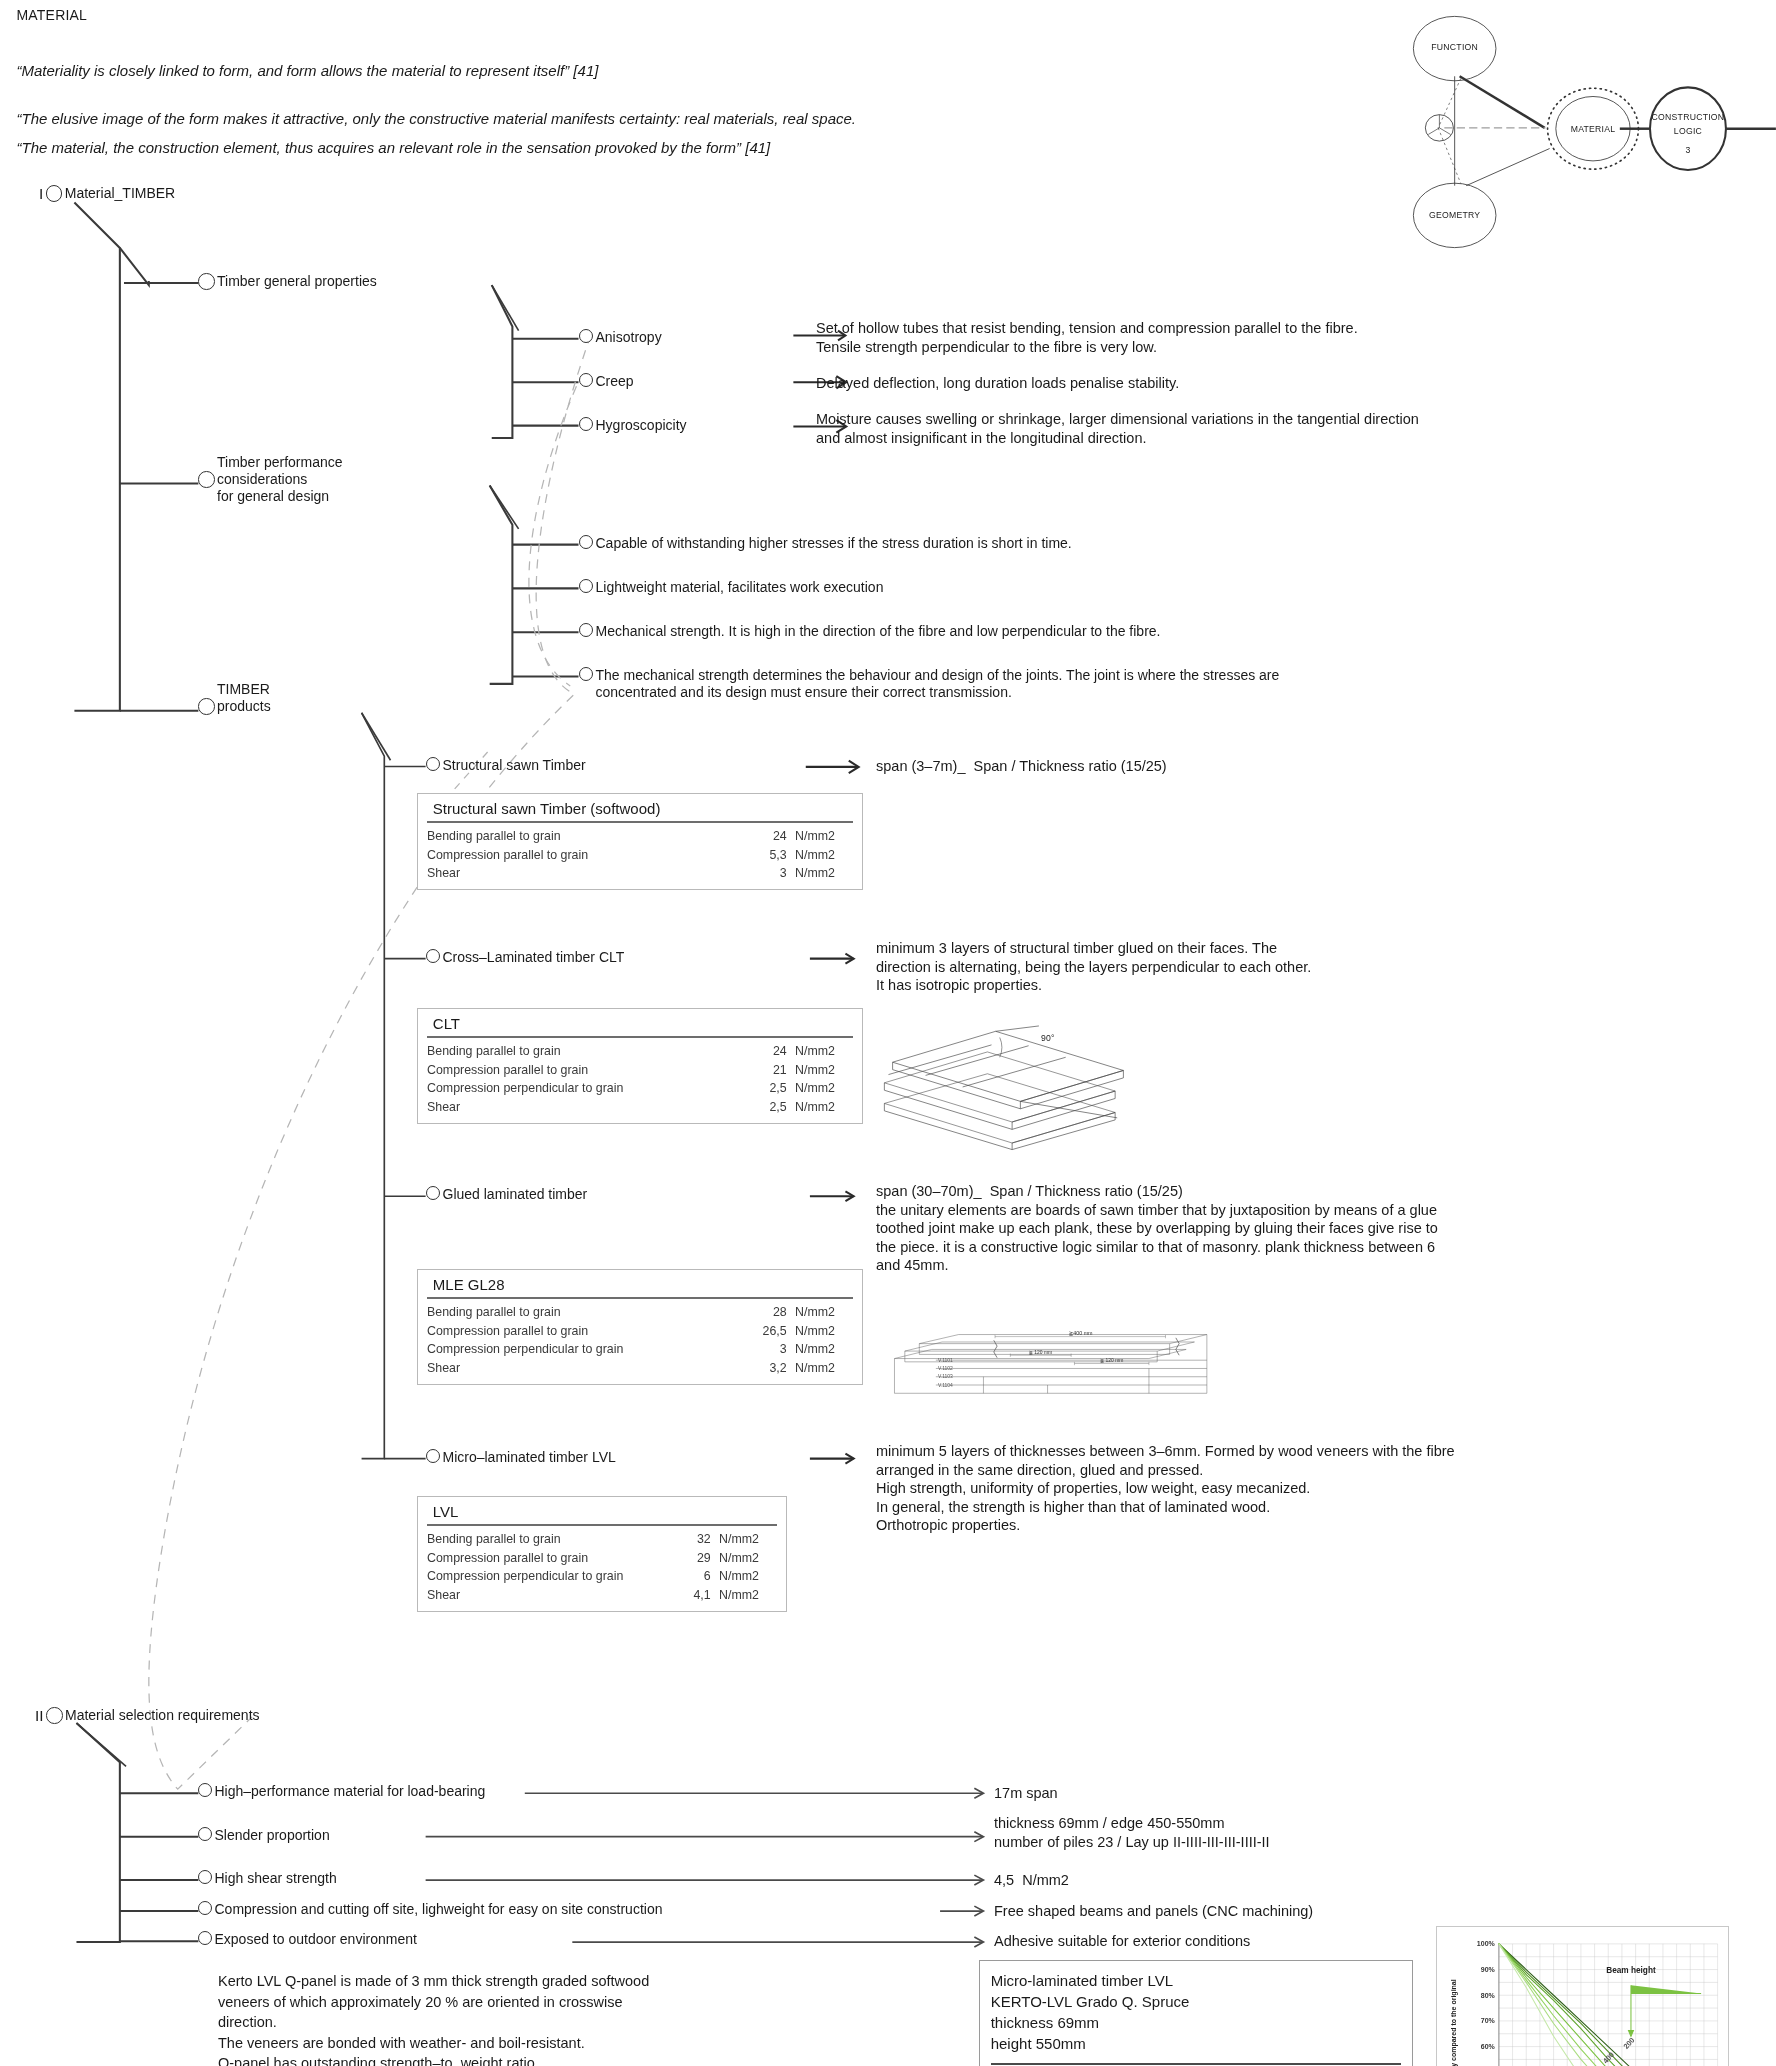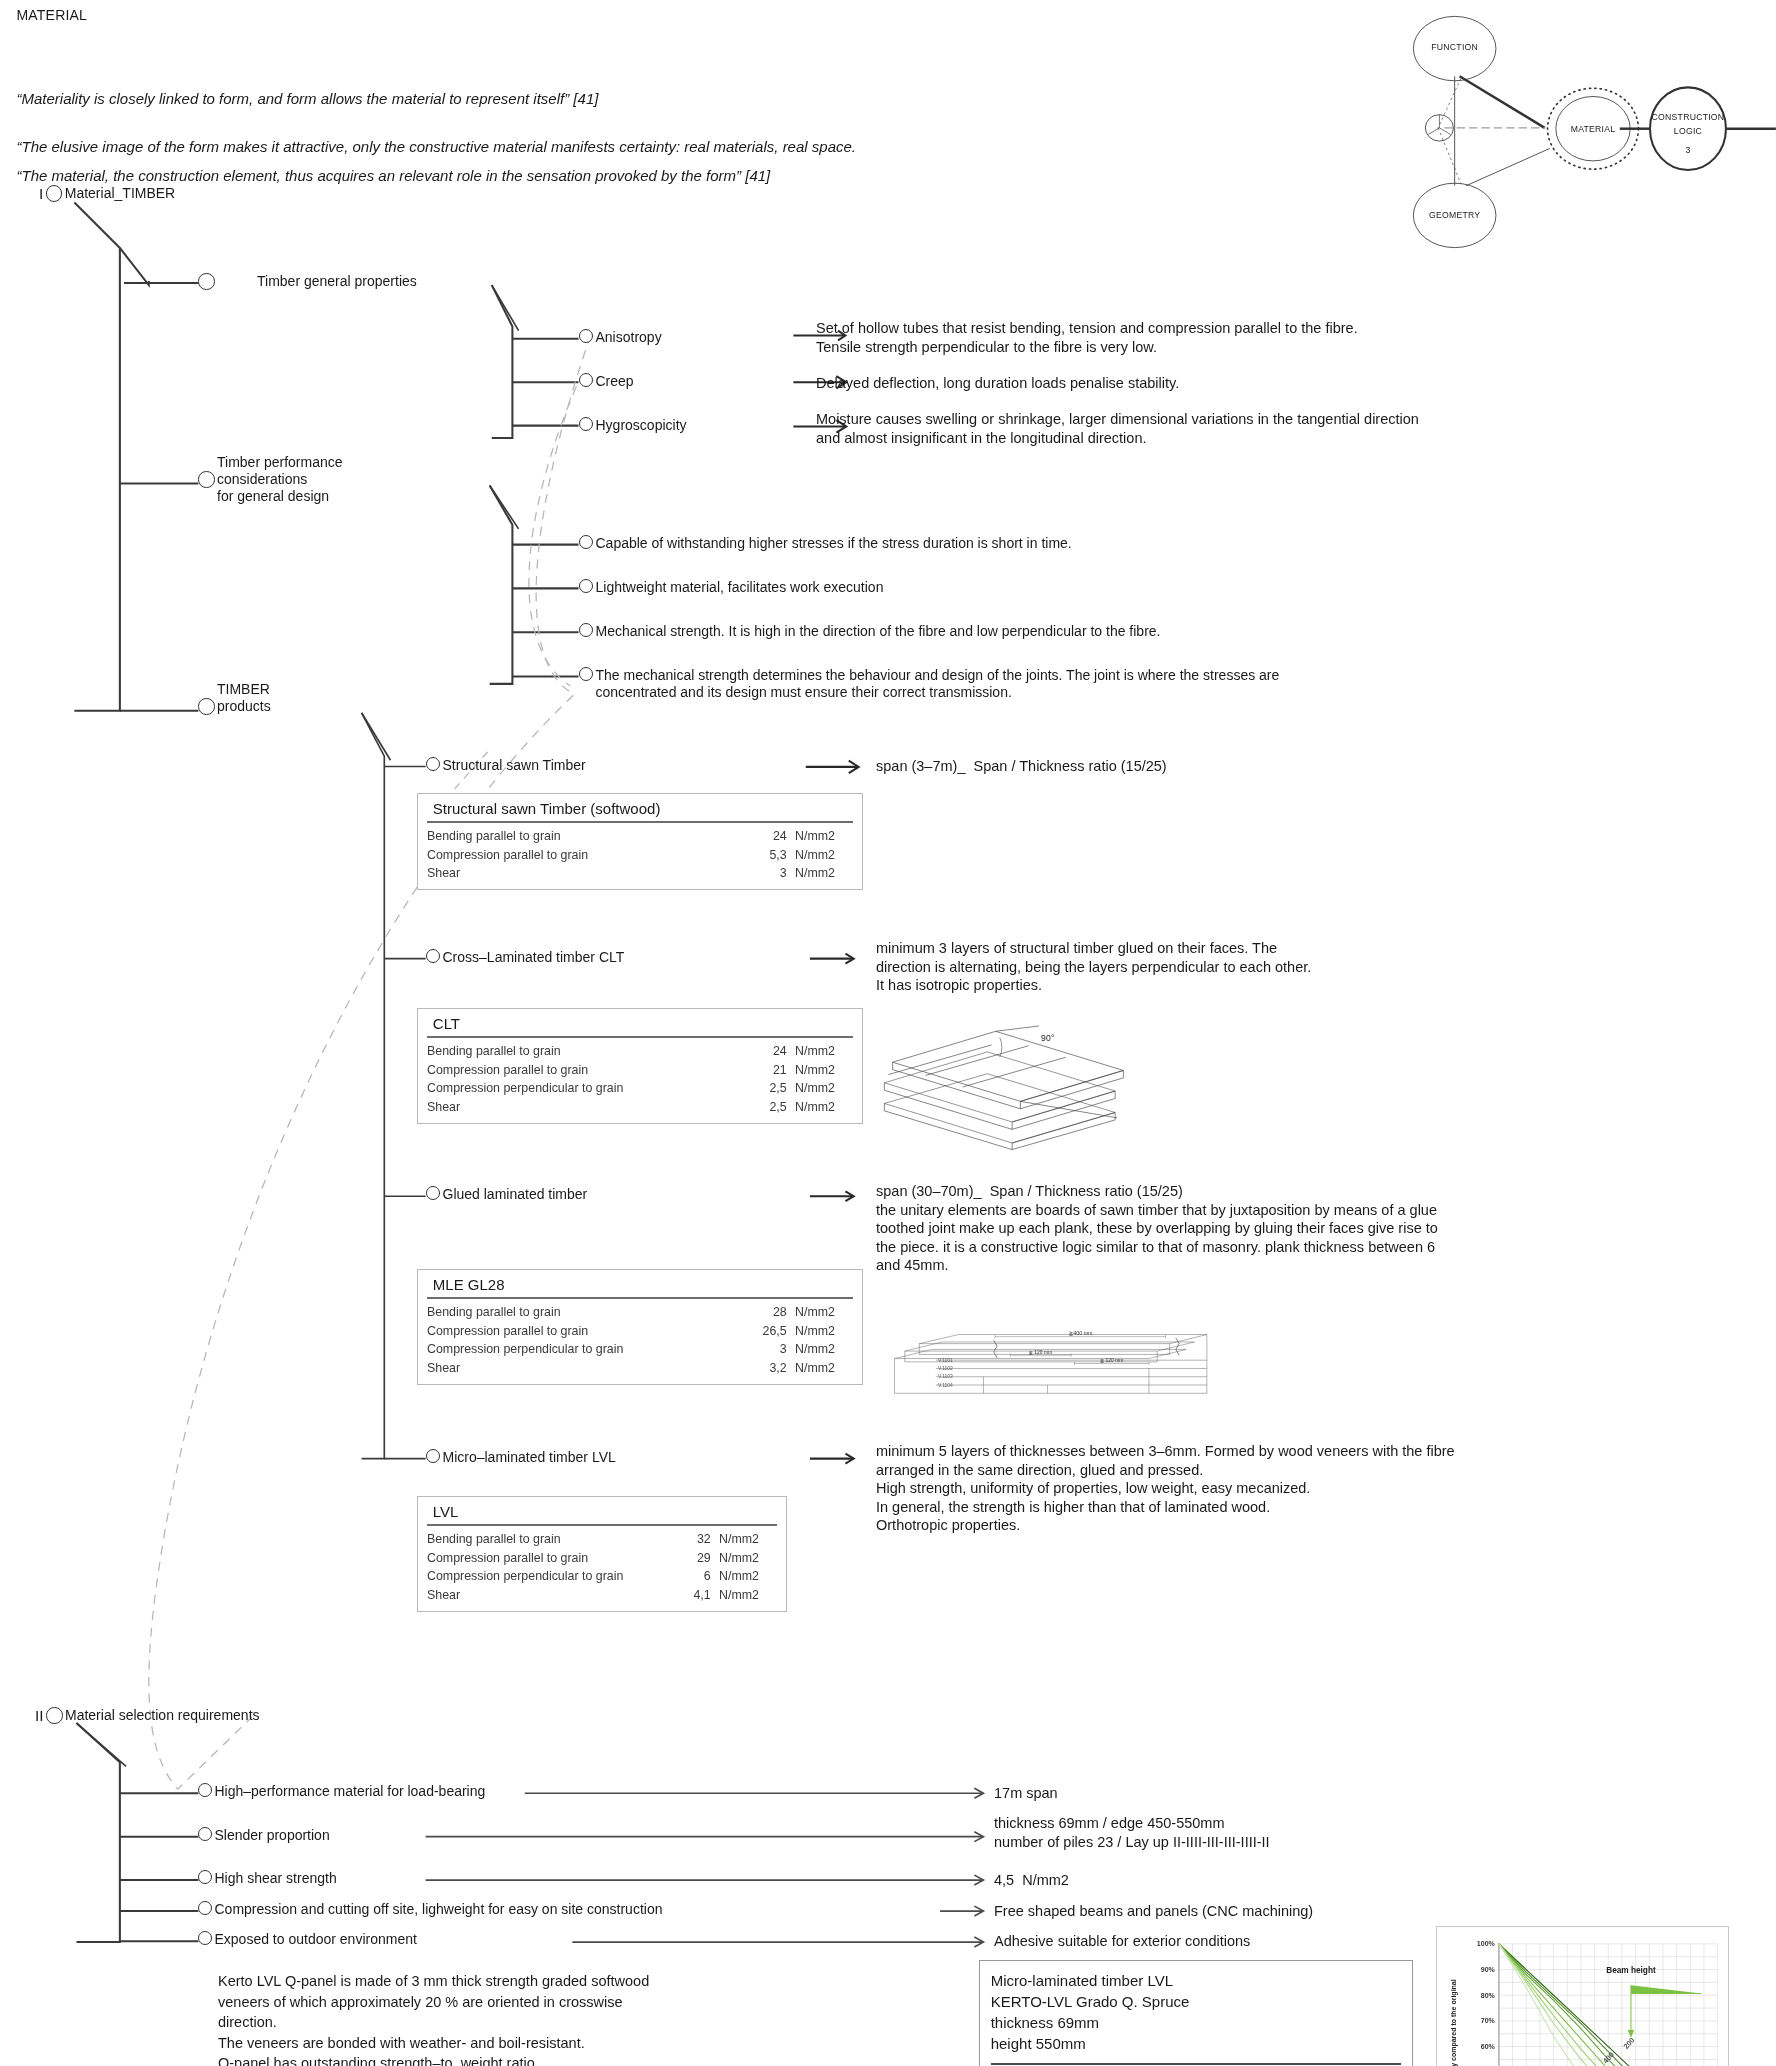--- a/index.html
+++ b/index.html
@@ -7,21 +7,21 @@
     font-family:"Liberation Sans", sans-serif;
     color:#1a1a1a;
     width:1776px;
     height:2266px;
     position:relative;
     overflow:hidden;
     font-size:11.6px;
   }
   .abs{position:absolute;}
   .doc-title{left:16.5px;top:7.4px;font-size:14px;letter-spacing:0.2px;}
-  .quote{font-style:italic;font-size:15px;white-space:nowrap;margin-top:28px;}
+  .quote{font-style:italic;font-size:15px;white-space:nowrap;}
   .q1{left:16.5px;top:62px;}
   .q2{left:16.5px;top:110px;}
   .q3{left:16.5px;top:139px;}
 
   
   .node{display:flex;align-items:flex-start;white-space:nowrap;}
   .bullet{
     width:16.5px;height:16.5px;border:1.2px solid #333;border-radius:50%;
     box-sizing:border-box;flex:0 0 auto;margin-right:2.5px;background:#fff;
   }
@@ -175,21 +175,21 @@
   <text class="ctext" x="765" y="314" text-anchor="middle">LOGIC</text>
   <text class="ctext" x="765" y="362" text-anchor="middle">3</text>
 </svg>
 
 <div class="abs node" style="left:39px;top:185px;">
   <span class="roman">I</span>
   <span class="bullet"></span>
   <span class="lbl">Material_TIMBER</span>
 </div>
 
-<div class="abs node" style="left:198px;top:273px;gap:40px;">
+<div class="abs node" style="left:198px;top:273px;">
   <span class="bullet"></span>
   <span class="lbl">Timber general properties</span>
 </div>
 
 <div class="abs node" style="left:579px;top:329px;">
   <span class="bullet sm"></span>
   <span class="lbl">Anisotropy</span>
 </div>
 <div class="abs arrowtxt" style="left:816px;top:319px;">Set of hollow tubes that resist bending, tension and compression parallel to the fibre.
 Tensile strength perpendicular to the fibre is very low.</div>

